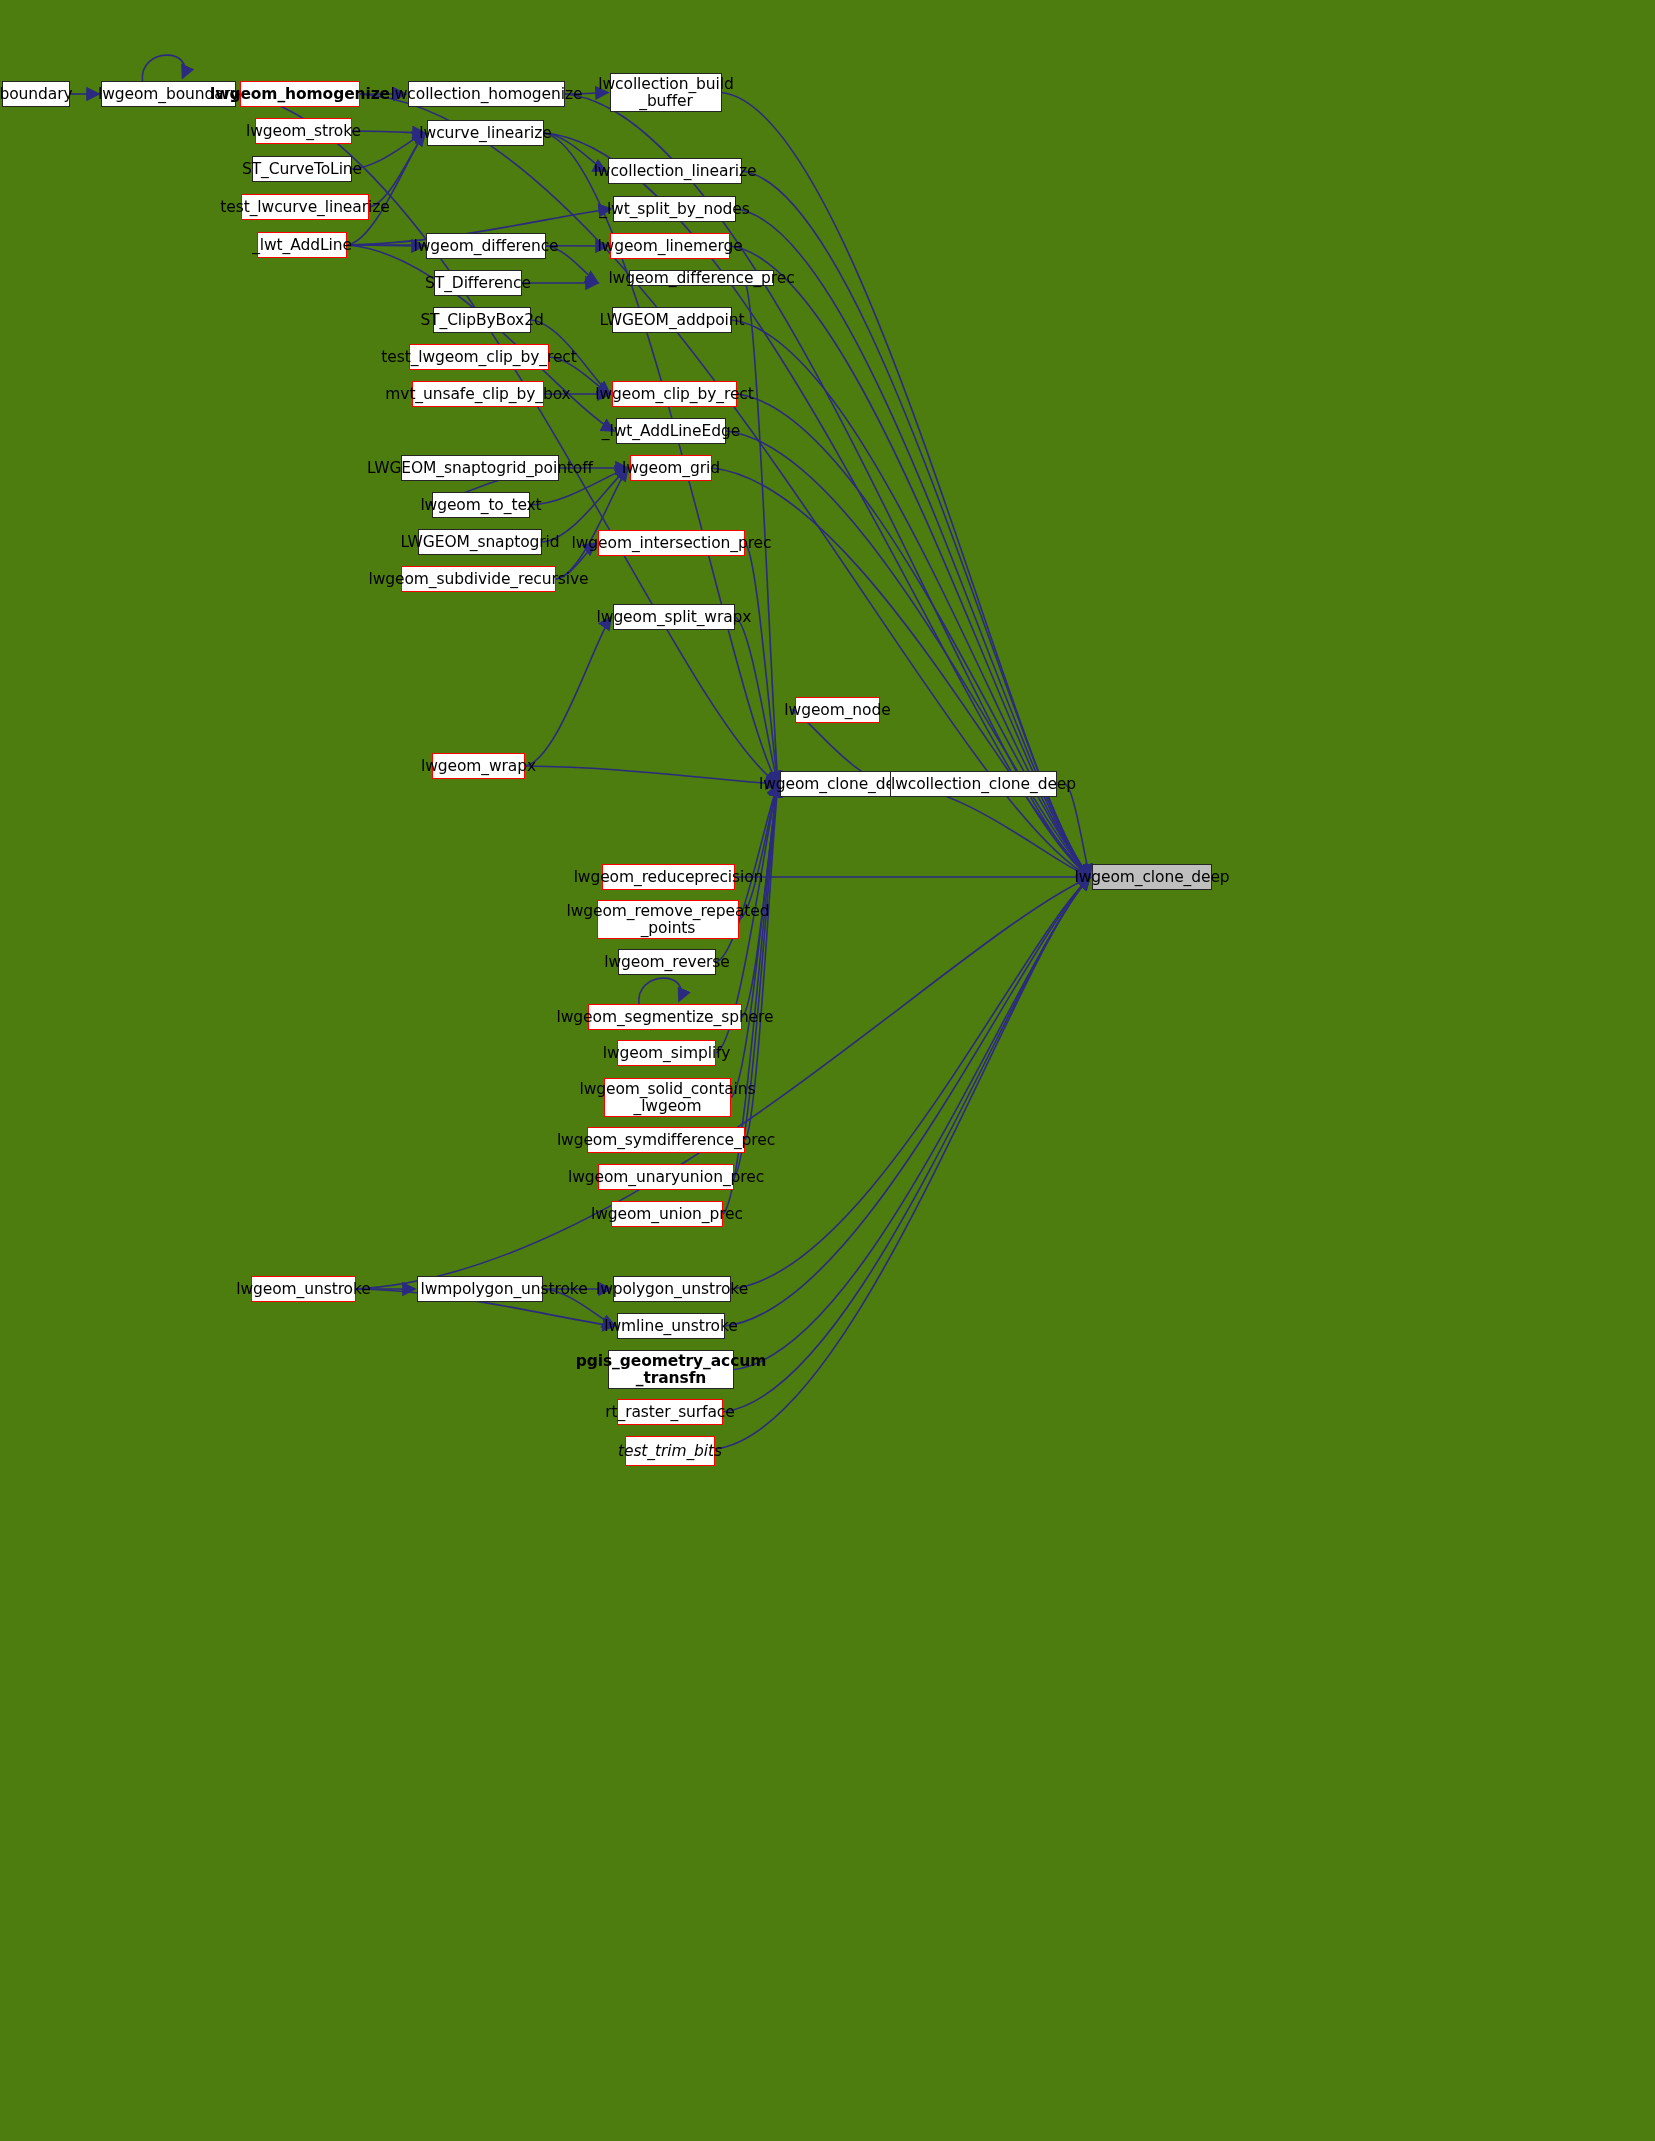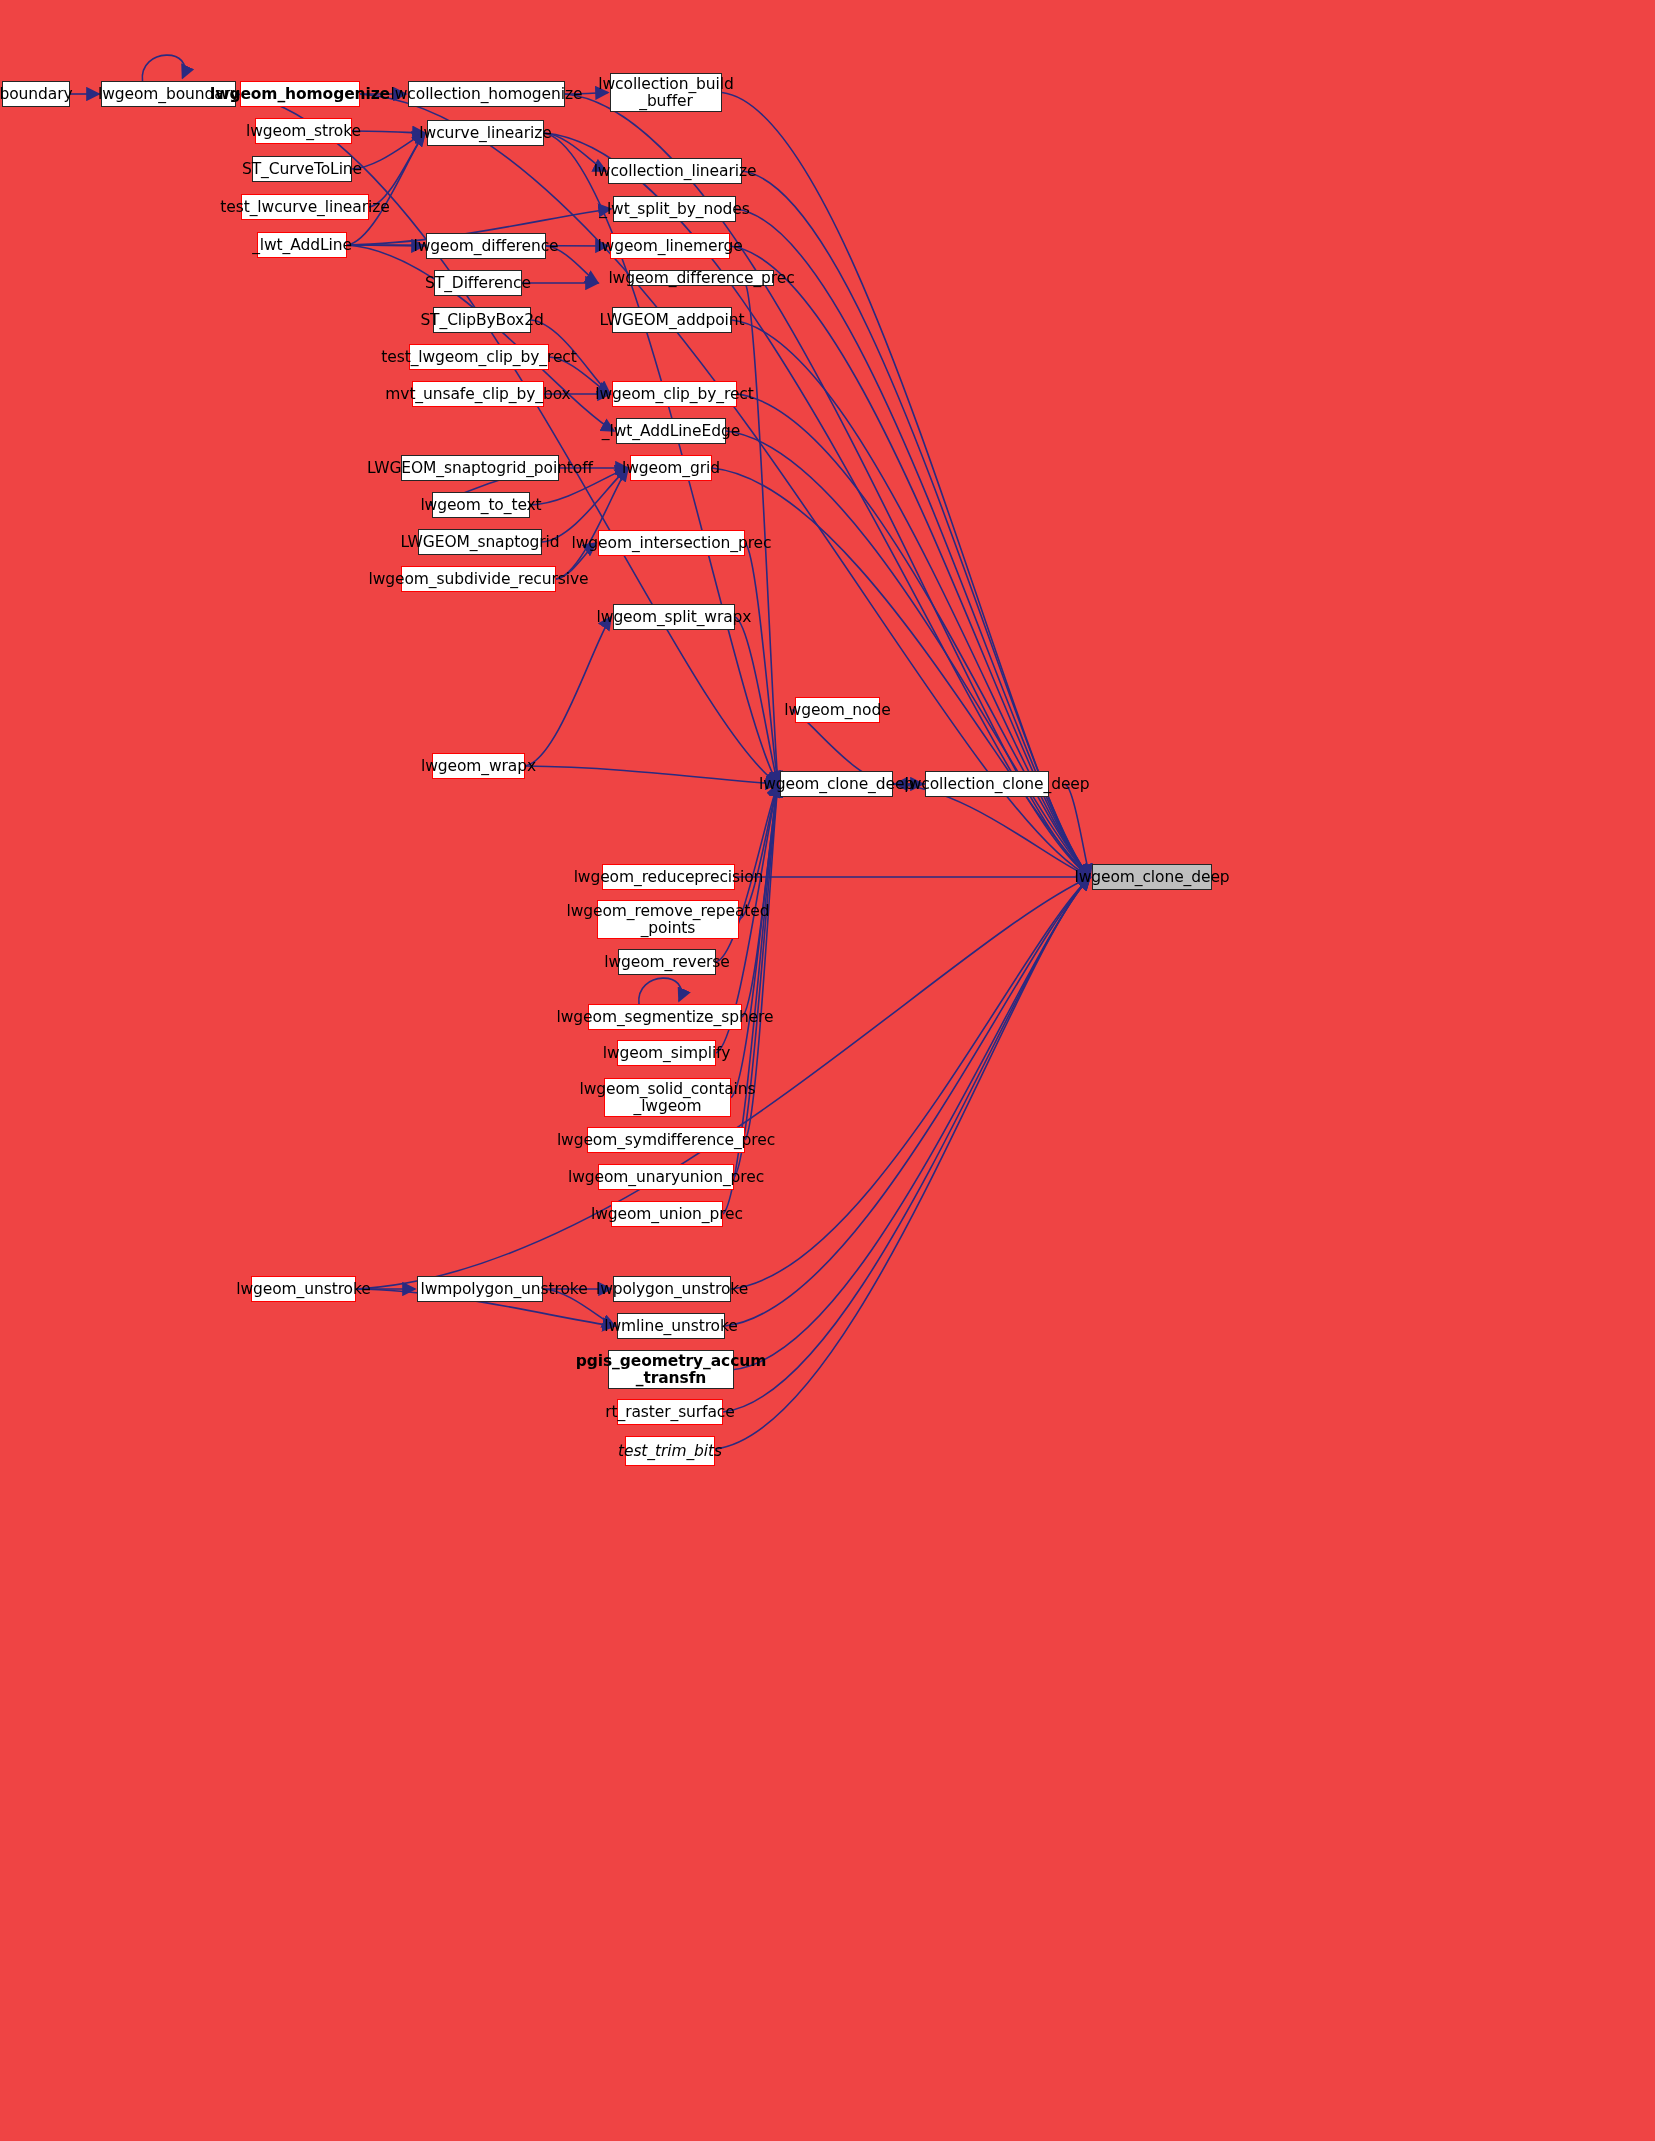--- a/index.html
+++ b/index.html
@@ -1,16 +1,16 @@
 <!DOCTYPE html>
 <html><head>
 <meta charset="utf-8">
 <style>
   html,body{margin:0;padding:0;background:#ffffff;}
-  #canvas{position:relative;width:1655px;height:2141px;background:#ef4444;
+  #canvas{position:relative;width:1655px;height:2141px;background:#4d7c0f;
           font-family:"DejaVu Sans","Liberation Sans",sans-serif;overflow:hidden;}
   svg.edges{position:absolute;left:0;top:0;width:1655px;height:2141px;pointer-events:none;}
   .node{position:absolute;box-sizing:border-box;background:#fff;
         border:1.4px solid #252525;display:flex;align-items:center;
         justify-content:center;text-align:center;color:#000;
         font-size:15.5px;line-height:1.08;white-space:pre-line;letter-spacing:-0.1px;}
   .node.red{border-color:#ff0000;}
   .node.target{background:#bfbfbf;border-color:#252525;}
 </style>
 </head>
@@ -121,21 +121,21 @@
       <div class="node" style="left: 401px; top: 455px; width: 158px; height: 26px;">LWGEOM_snaptogrid_pointoff</div>
       <div class="node red" style="left: 630px; top: 455px; width: 82px; height: 26px;">lwgeom_grid</div>
       <div class="node" style="left: 432px; top: 492px; width: 98px; height: 26px;">lwgeom_to_text</div>
       <div class="node" style="left: 418px; top: 529px; width: 124px; height: 26px;">LWGEOM_snaptogrid</div>
       <div class="node red" style="left: 598px; top: 530px; width: 147px; height: 26px;">lwgeom_intersection_prec</div>
       <div class="node red" style="left: 401px; top: 566px; width: 155px; height: 26px;">lwgeom_subdivide_recursive</div>
       <div class="node" style="left: 613px; top: 604px; width: 122px; height: 26px;">lwgeom_split_wrapx</div>
       <div class="node red" style="left: 795px; top: 697px; width: 85px; height: 26px;">lwgeom_node</div>
       <div class="node red" style="left: 432px; top: 753px; width: 93px; height: 26px;">lwgeom_wrapx</div>
       <div class="node" style="left: 780px; top: 771px; width: 113px; height: 26px;">lwgeom_clone_deep</div>
-      <div class="node" style="left: 925px; top: 771px; width: 124px; height: 26px; padding-left: 20px;">lwcollection_clone_deep</div>
+      <div class="node" style="left: 890px; top: 771px; width: 167px; height: 26px; padding-left: 20px;">lwcollection_clone_deep</div>
       <div class="node target" style="left: 1092px; top: 864px; width: 120px; height: 26px;">lwgeom_clone_deep</div>
       <div class="node red" style="left: 602px; top: 864px; width: 133px; height: 26px;">lwgeom_reduceprecision</div>
       <div class="node red" style="left: 597px; top: 900px; width: 142px; height: 39px;">lwgeom_remove_repeated
 _points</div>
       <div class="node" style="left: 618px; top: 949px; width: 98px; height: 26px;">lwgeom_reverse</div>
       <div class="node red" style="left: 588px; top: 1004px; width: 154px; height: 26px;">lwgeom_segmentize_sphere</div>
       <div class="node red" style="left: 617px; top: 1040px; width: 99px; height: 26px;">lwgeom_simplify</div>
       <div class="node red" style="left: 604px; top: 1078px; width: 127px; height: 39px;">lwgeom_solid_contains
 _lwgeom</div>
       <div class="node red" style="left: 587px; top: 1127px; width: 158px; height: 26px;">lwgeom_symdifference_prec</div>

